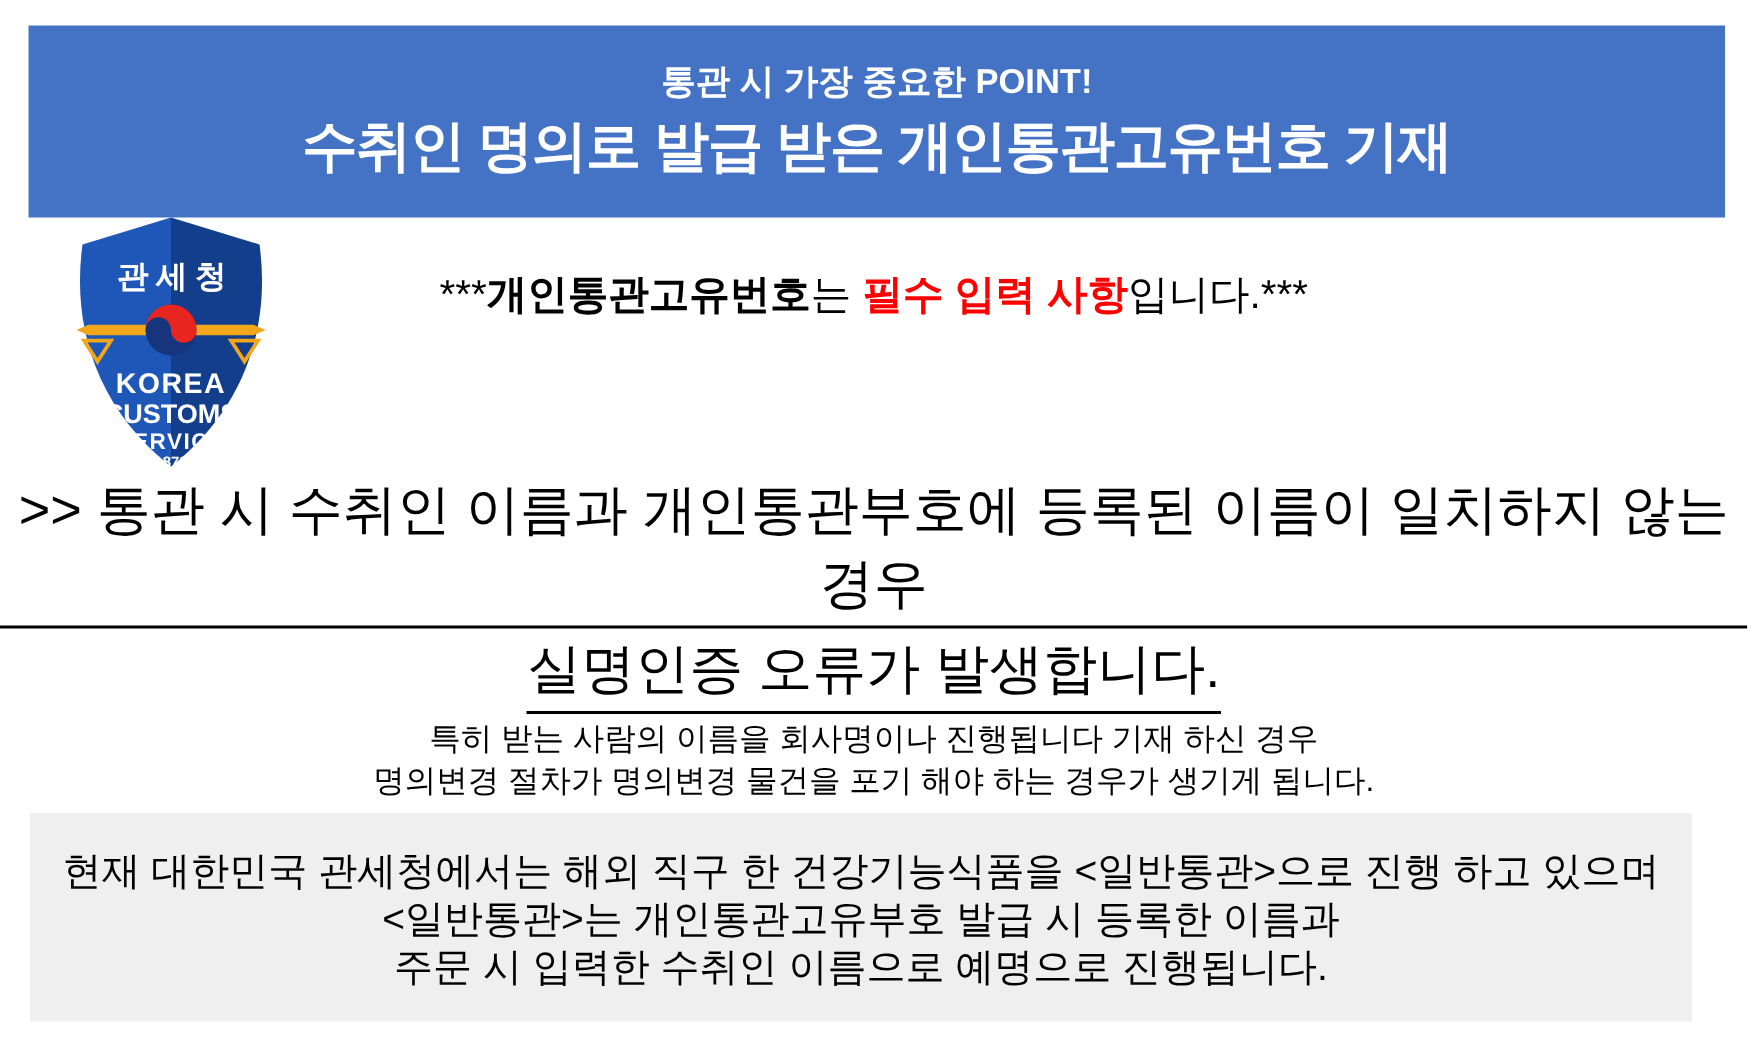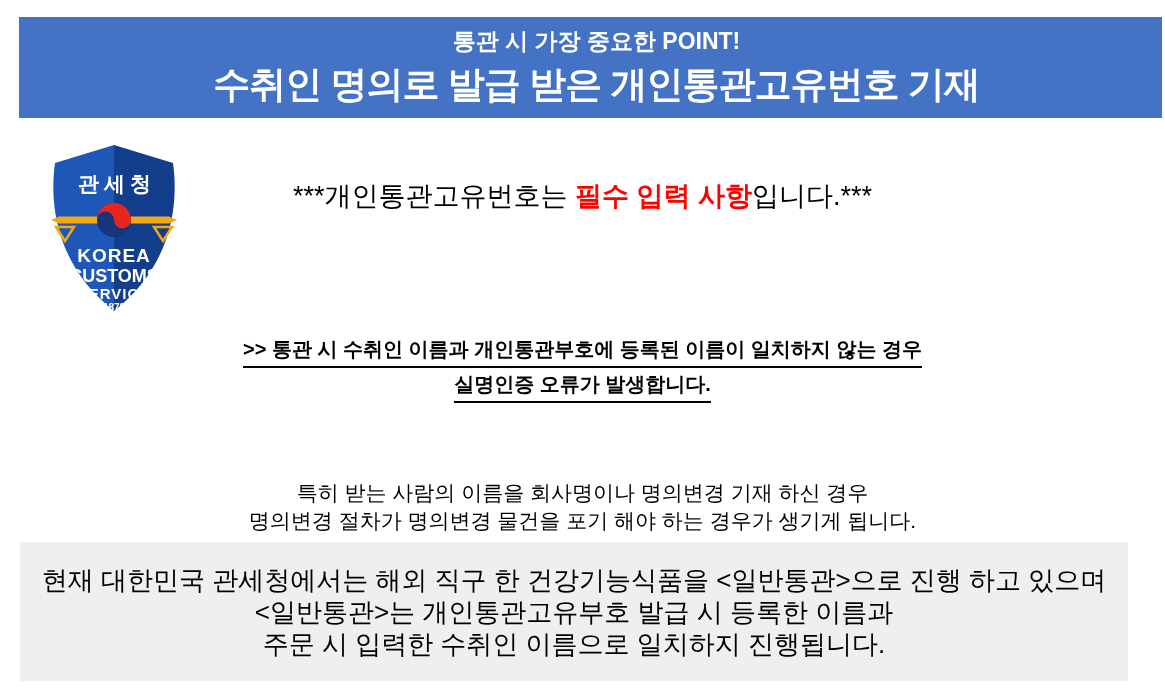--- a/index.html
+++ b/index.html
@@ -1,46 +1,45 @@
 <!DOCTYPE html>
 <html><head>
 <meta charset="utf-8">
 <style>
   html,body { margin:0; padding:0; background:#ffffff; }
   body { font-family:"Liberation Sans","DejaVu Sans",sans-serif; color:#000; }
   .page { position:relative; width:1165px; height:693px; background:#fff; overflow:hidden; }
 
   
   .banner {
-    position:absolute; left:19px; top:17px; width:1131px; height:101px;
+    position:absolute; left:19px; top:17px; width:1131px; height:128px;
     background:#4472C4; color:#fff;
     display:flex; flex-direction:column; align-items:center; justify-content:center;
     text-align:center;
-    padding-left:12px;
   }
   .banner-line1 { font-size:23px; font-weight:600; }
   .banner-line2 { font-size:37px; font-weight:800; letter-spacing:-1px; margin-top:3px; }
 
   
   .logo { position:absolute; left:38px; top:140px; }
   .logo text { font-family:"Liberation Sans","DejaVu Sans",sans-serif; fill:#fff; }
 
   
   .center-line { position:absolute; left:0; width:100%; text-align:center; }
 
   .lineA { top:178px; font-size:27px; }
-  .lineA .b  { font-weight:400; }
+  .lineA .b  { font-weight:700; }
   .lineA .r  { font-weight:800; color:#FF0000;text-align:right; }
 
   .lineB { top:252px; }
   .lineB .wrap { display:inline-block; border-bottom:3px solid #000; padding:0 3px 4px; }
   .lineB .normal { font-size:27px; }
   .lineB .big { font-size:34px; font-weight:800; letter-spacing:-1px; }
 
-  .lineC { top:336px; font-size:20px; font-weight:700; }
+  .lineC { top:316px; font-size:36px; font-weight:400; }
   .lineC .u { display:inline-block; border-bottom:2px solid #000; padding-bottom:3px; margin-bottom:3px; }
 
   .para { font-size:21px; line-height:28px; }
   .lineD { top:410px; }
   .lineE { top:479px; }
 
   
   .footer {
     position:absolute; left:20px; top:542px; width:1108px; height:139px;
     background:#EFEFEF; box-sizing:border-box;
@@ -80,23 +79,23 @@
   </div>
 
 
   <div class="center-line lineC">
     <div><span class="u">&gt;&gt; 통관 시 수취인 이름과 개인통관부호에 등록된 이름이 일치하지 않는 경우</span></div>
     <div><span class="u">실명인증 오류가 발생합니다.</span></div>
   </div>
 
 
   <div class="center-line para lineE">
-    <div>특히 받는 사람의 이름을 회사명이나 명의변경 기재 하신 경우</div>
+    <div>특히 받는 사람의 이름을 회사명이나 진행됩니다 기재 하신 경우</div>
     <div>명의변경 절차가 명의변경 물건을 포기 해야 하는 경우가 생기게 됩니다.</div>
   </div>
 
   <div class="footer">
     <div>현재 대한민국 관세청에서는 해외 직구 한 건강기능식품을 &lt;일반통관&gt;으로 진행 하고 있으며</div>
     <div>&lt;일반통관&gt;는 개인통관고유부호 발급 시 등록한 이름과</div>
-    <div>주문 시 입력한 수취인 이름으로 일치하지 진행됩니다.</div>
+    <div>주문 시 입력한 수취인 이름으로 예명으로 진행됩니다.</div>
   </div>
 
 </div>
 
 </body></html>

